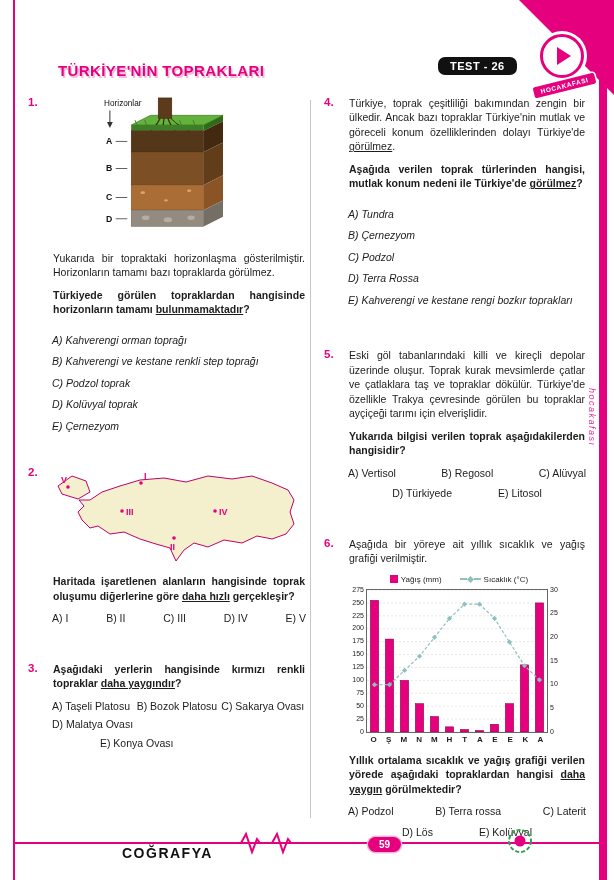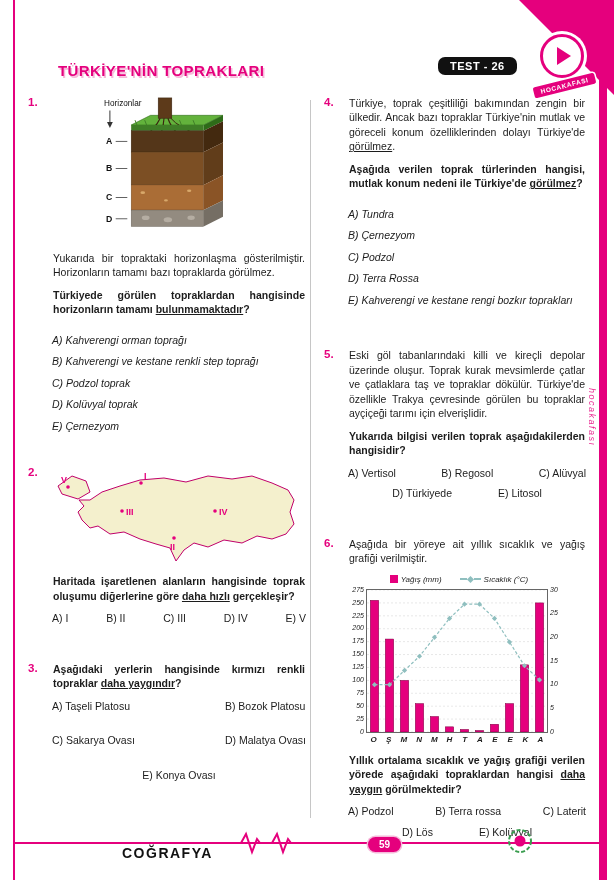--- a/index.html
+++ b/index.html
@@ -36,31 +36,31 @@
   .qnum{width:24px;flex:0 0 24px;color:#e5007d;font-weight:bold;font-size:11.5px;}
   .qbody{flex:1;font-size:10.5px;line-height:1.38;}
   .qbody p{margin:0 1px 8px;text-align:justify;}
   .stem{font-weight:bold;}
   .u{text-decoration:underline;}
   .opts{margin-top:16px;font-style:italic;}
   .opt{margin-bottom:7px;padding-left:14px;text-indent:-14px;}
   .opts-row{display:flex;justify-content:space-between;margin-bottom:6px;}
   .opts-row .opt{margin-bottom:0;padding-left:0;text-indent:0;}
   .opts-row.center{justify-content:center;gap:46px;}
-  .opts-grid{display:grid;grid-template-columns:1fr;row-gap:20px;}
+  .opts-grid{display:grid;grid-template-columns:1fr 1fr 1fr;row-gap:4px;}
   .opts-grid .opt{margin:0;padding-left:0;text-indent:0;}
   .opts-grid .span2{grid-column:1/3;text-align:center;}
   
   .soilfig{display:block;margin:0 auto 10px;}
   .figlabel{font-size:8.5px;fill:#111;}
   .hletter{font-size:9px;font-weight:bold;fill:#111;}
   .mapfig{display:block;margin:0 0 10px;}
   .map-marker{font-size:9px;font-weight:bold;fill:#e5007d;}
   
-  .chart{width:222px;margin:2px 0 8px 0;font-style:italic;}
+  .chart{width:222px;margin:2px 0 8px 0;}
   .legend{display:flex;gap:18px;justify-content:center;align-items:center;font-size:8px;margin-bottom:4px;}
   .leg-item{display:flex;align-items:center;gap:3px;}
   .swatch-bar{width:8px;height:8px;background:#e5007d;display:inline-block;}
   .swatch-line{display:inline-flex;align-items:center;}
   .seg{width:7px;height:1.5px;background:#8fbfbf;display:inline-block;}
   .dia{width:5px;height:5px;background:#8fbfbf;transform:rotate(45deg);display:inline-block;margin:0 1px;}
   .plot-row{display:flex;align-items:flex-start;}
   .ylab{display:flex;flex-direction:column;justify-content:space-between;height:142px;font-size:7px;
     width:16px;flex:0 0 16px;text-align:right;padding-right:2px;color:#222;padding-top:1px;}
   .ylab div{height:0;line-height:0;}

